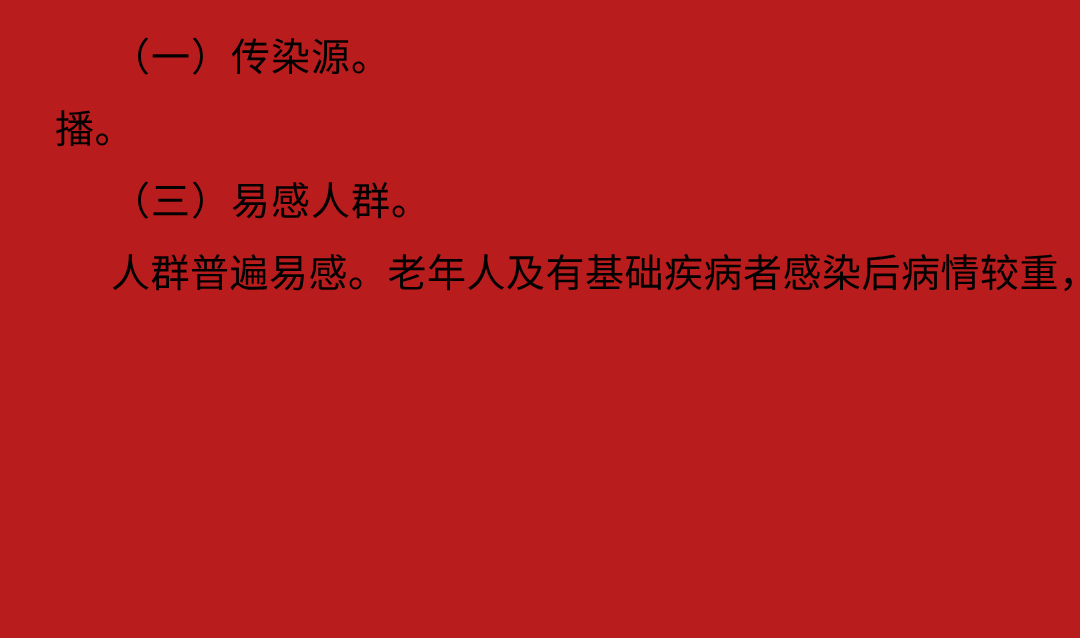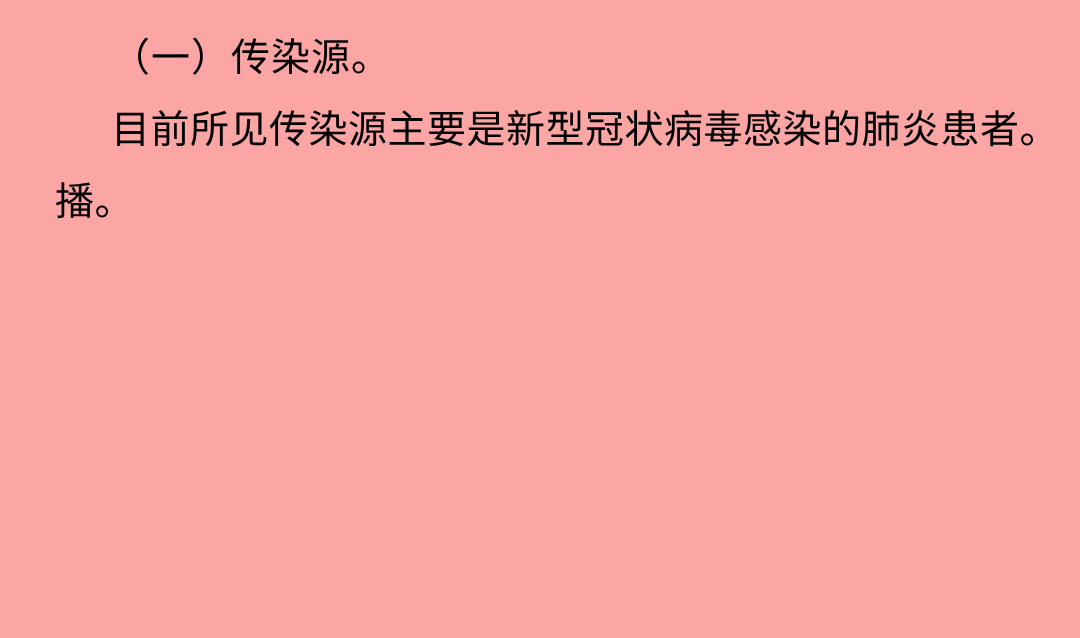--- a/index.html
+++ b/index.html
@@ -4,21 +4,21 @@
 <style>
   html, body {
     margin: 0;
     padding: 0;
     background: #ffffff;
   }
   .page {
     position: relative;
     width: 1080px;
     height: 638px;
-    background: #fca5a5;
+    background: #b91c1c;
     overflow: hidden;
     box-sizing: border-box;
   }
   .textblock {
     box-sizing: border-box;
     padding: 22px 40px 0 55px;
     font-family: "Liberation Serif", "DejaVu Serif", serif;
     font-size: 39px;
     line-height: 72px;
     color: #000000;
@@ -35,16 +35,17 @@
   .line.heading {
     letter-spacing: 1px;
   }
 </style>
 </head>
 <body>
 
 <div class="page">
   <div class="textblock">
     <div class="line indent heading">（一）传染源。</div>
-    <div class="line indent">目前所见传染源主要是新型冠状病毒感染的肺炎患者。</div>
     <div class="line">播。</div>
+    <div class="line indent heading">（三）易感人群。</div>
+    <div class="line indent">人群普遍易感。老年人及有基础疾病者感染后病情较重，</div>
   </div>
 </div>
 
 </body></html>

